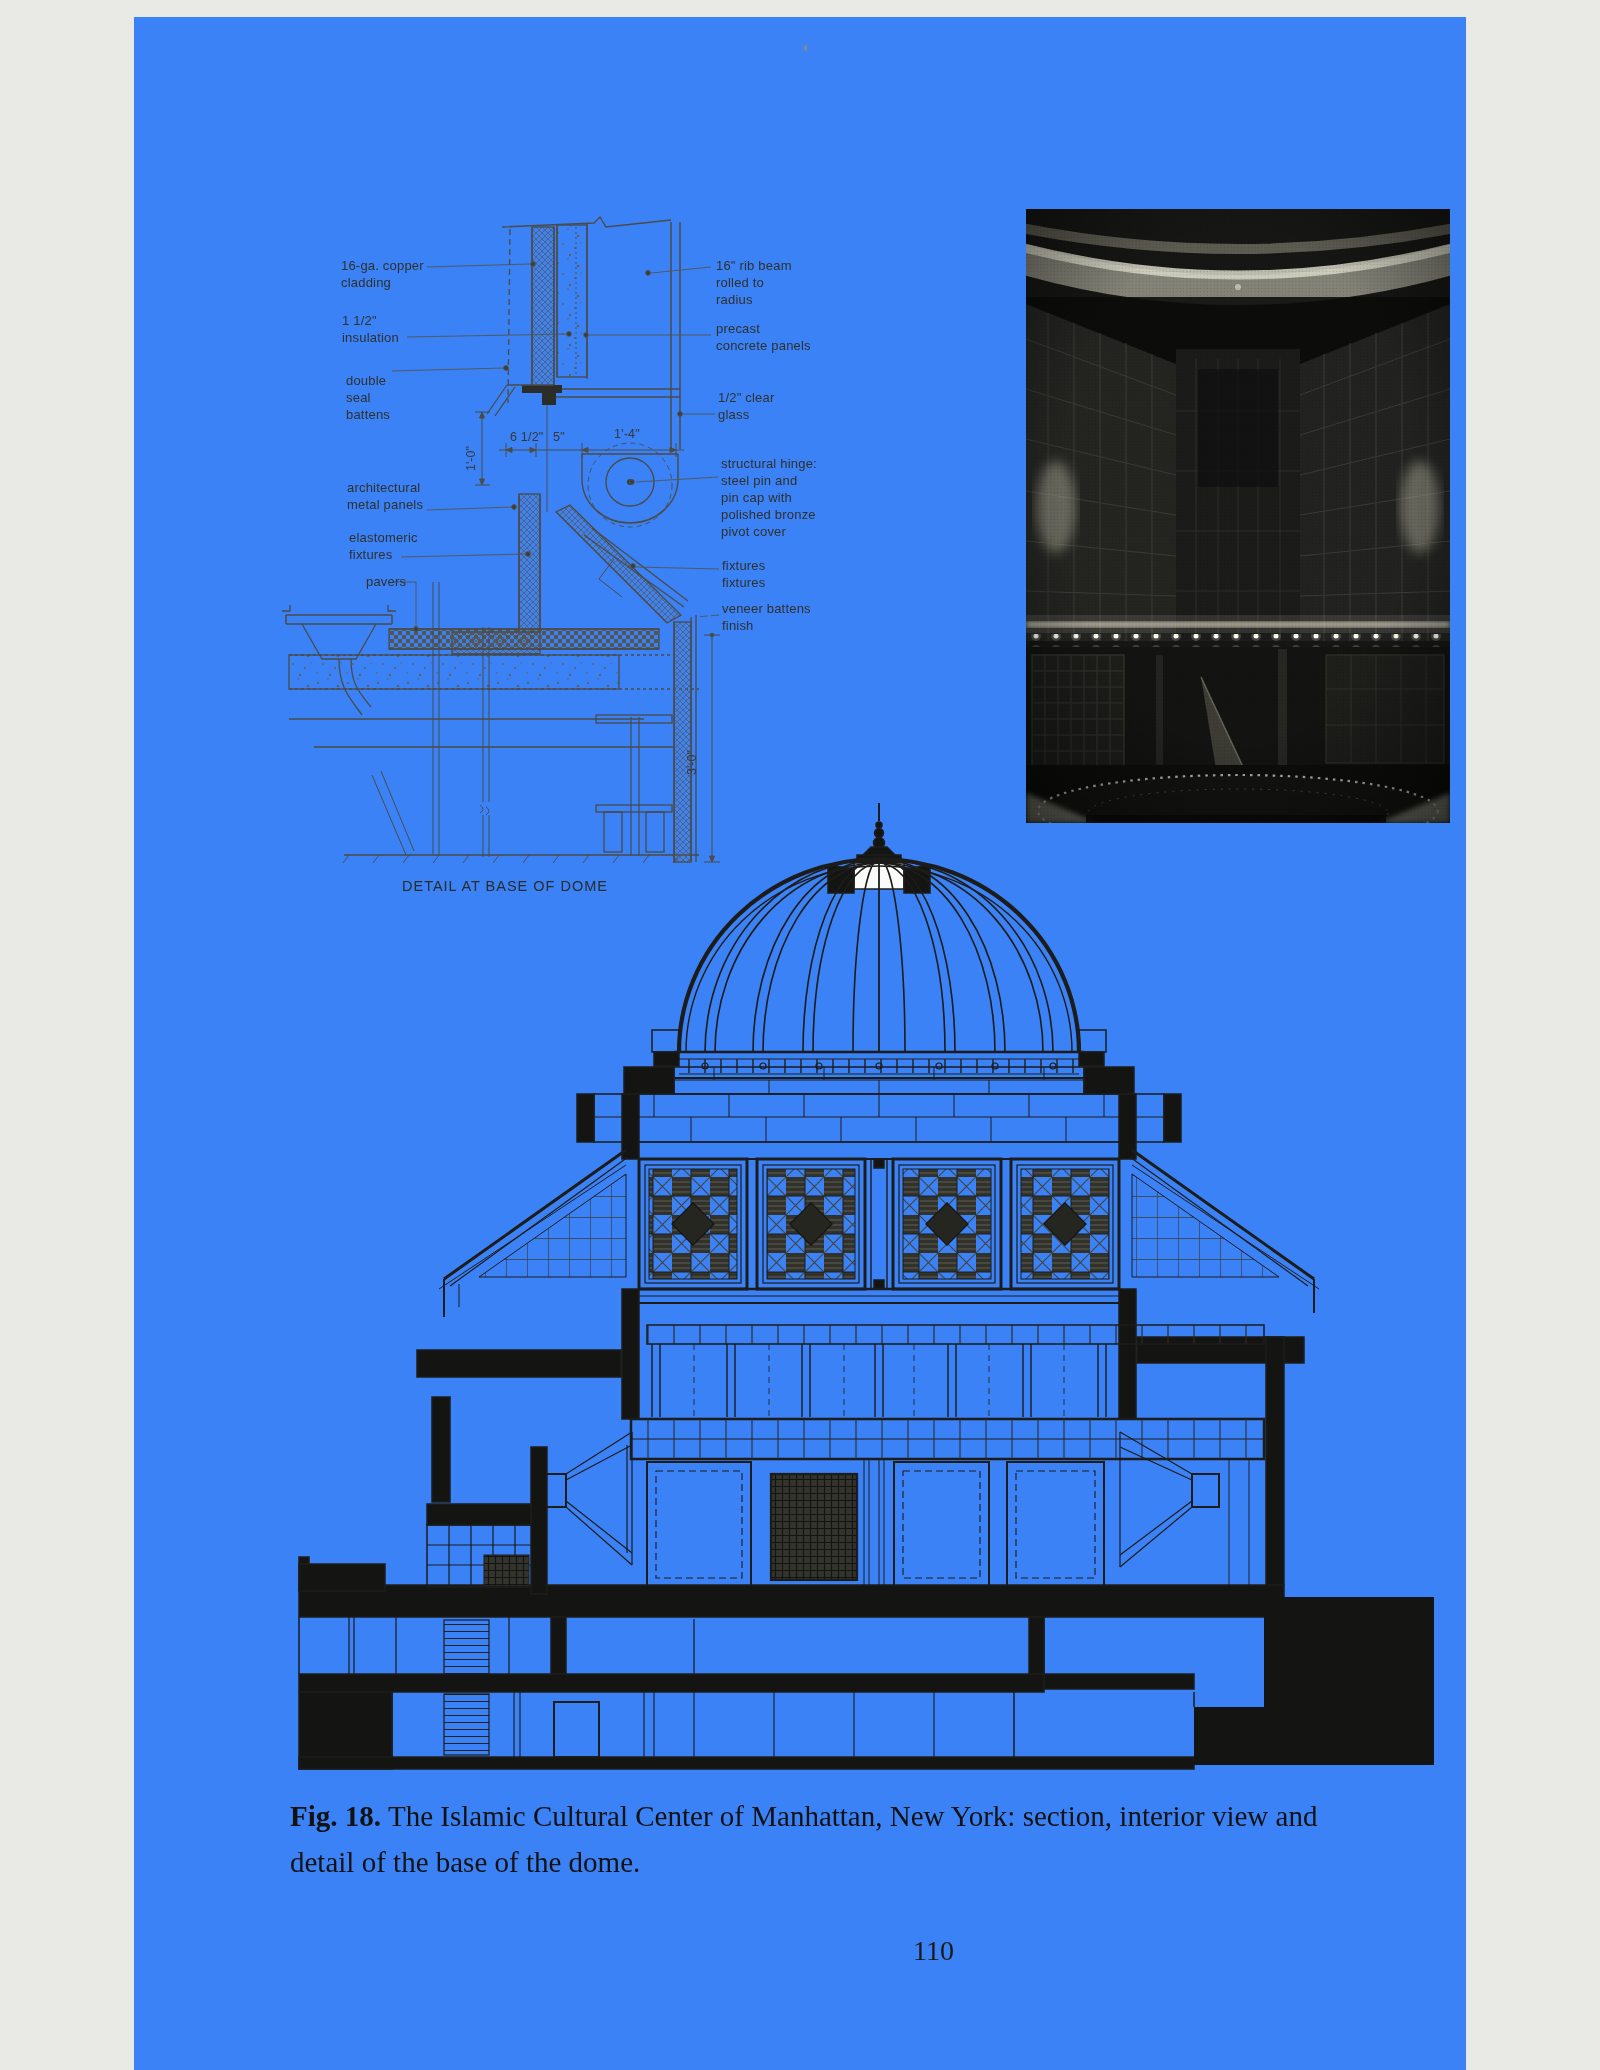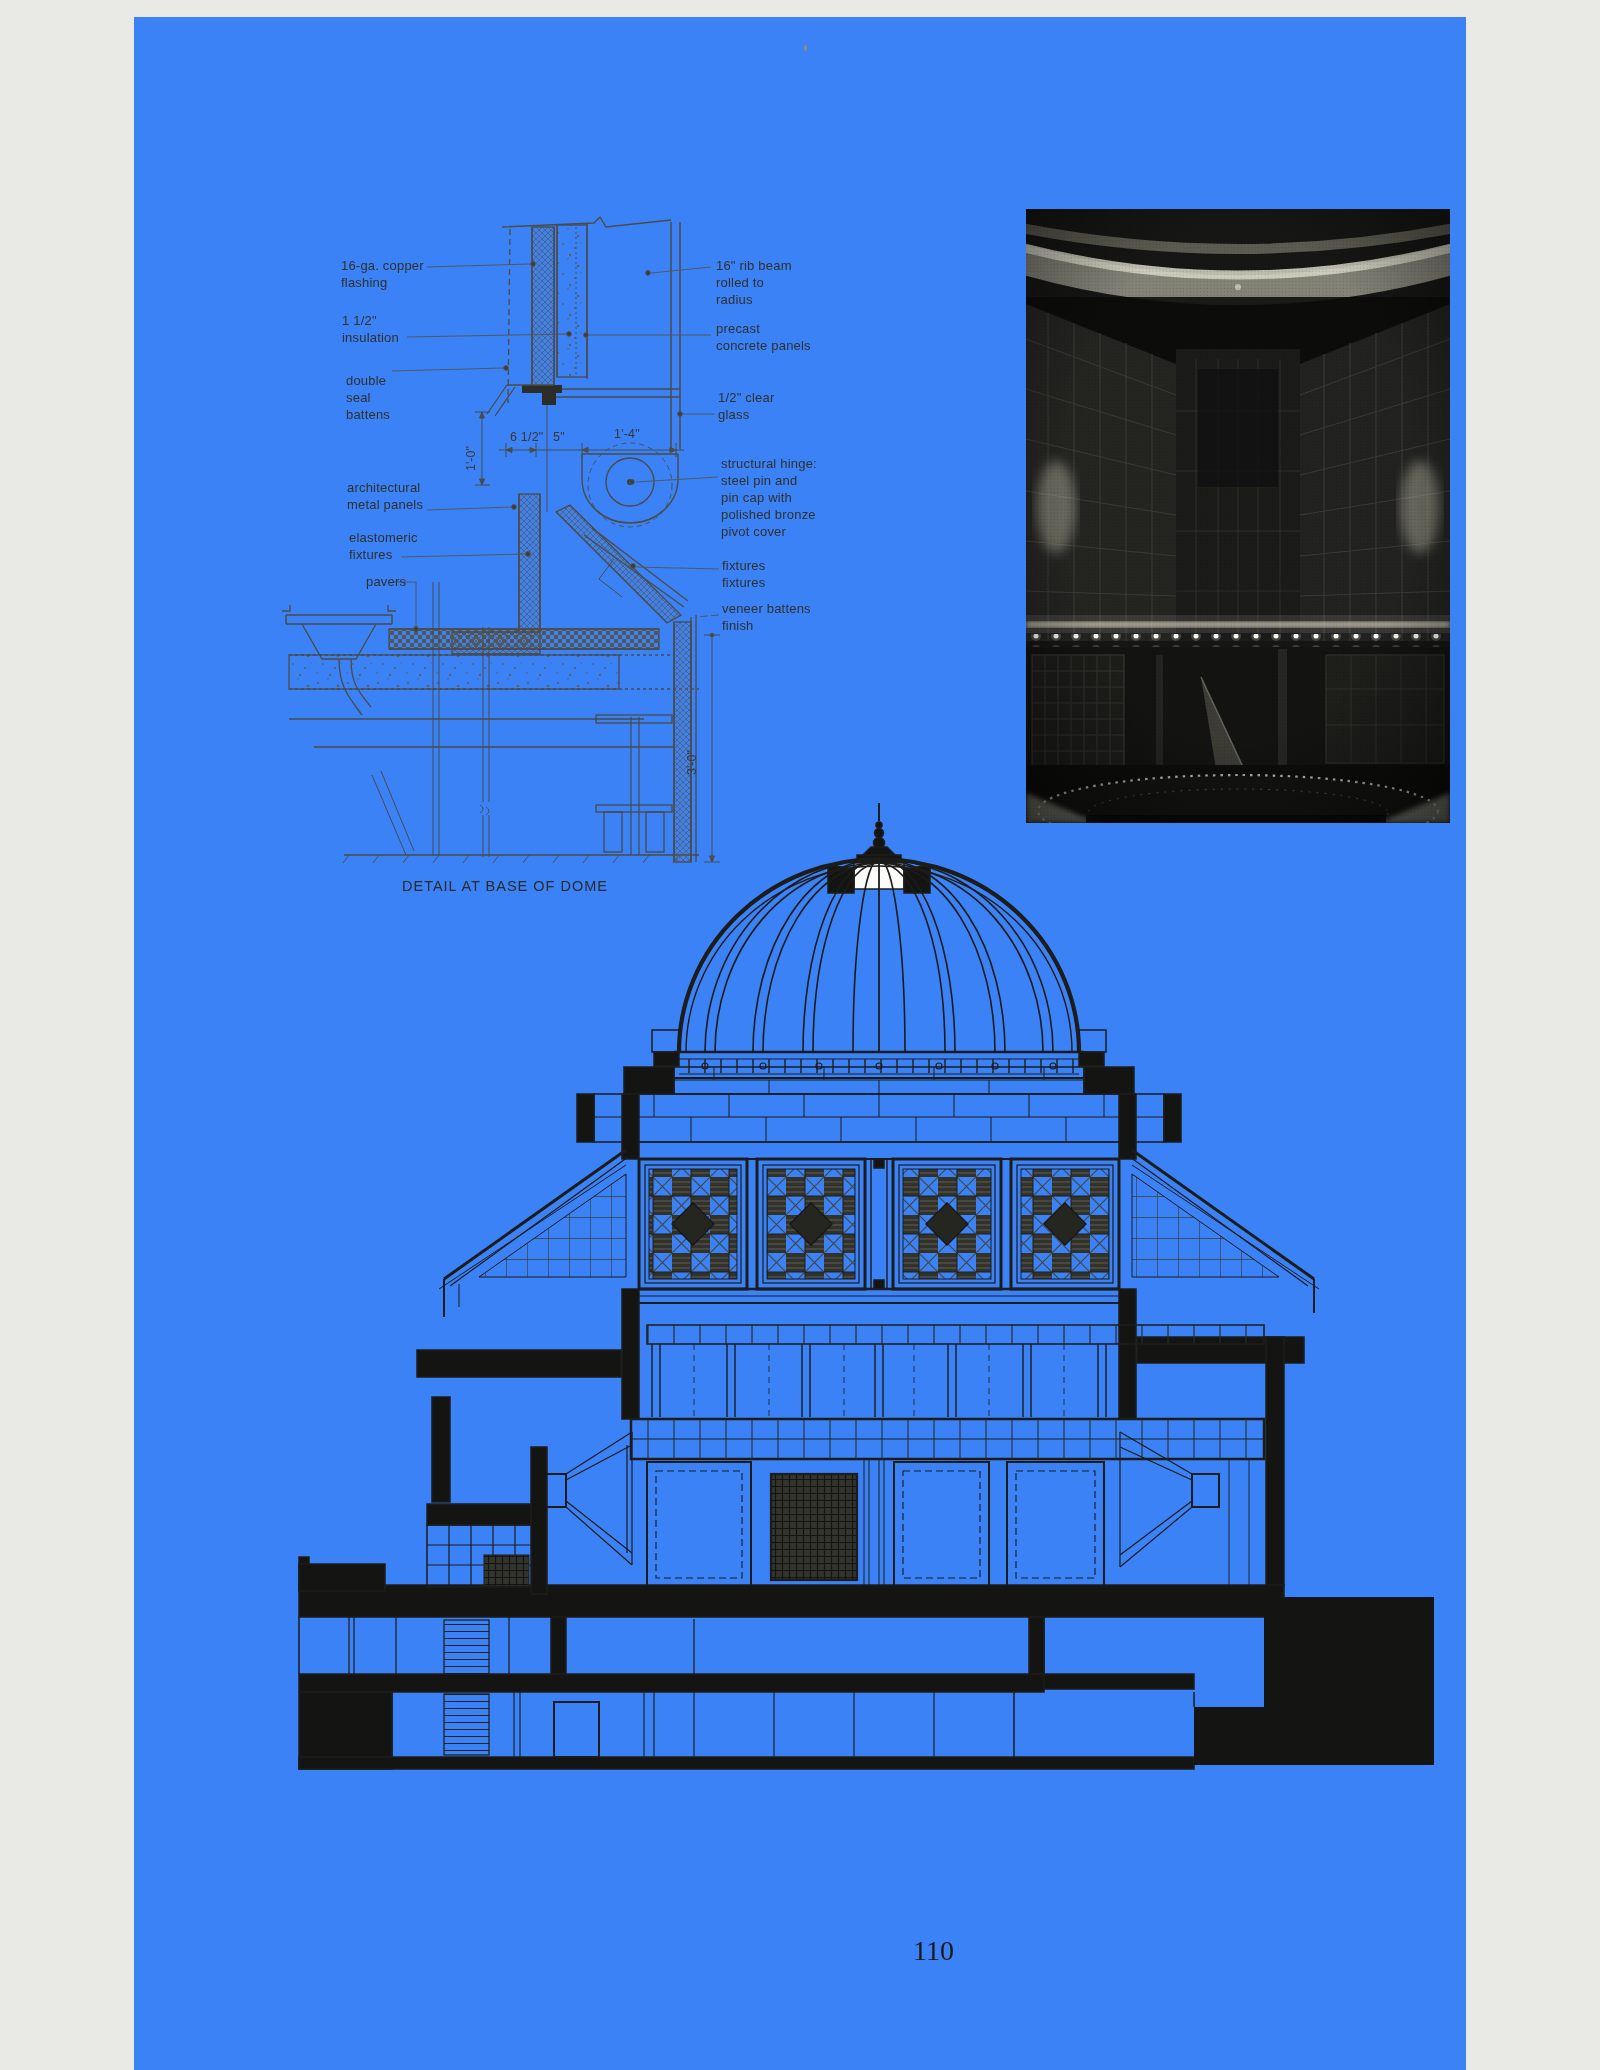--- a/index.html
+++ b/index.html
@@ -171,21 +171,21 @@
       <path d="M461,247 L428,247" fill="none"></path>
         <circle cx="426" cy="247" r="2.4"></circle>
       <path d="M464,310 L382,315" fill="none"></path>
         <circle cx="378" cy="315" r="2.4"></circle>
       <path d="M465,402 L382,400" fill="none"></path>
         <circle cx="379" cy="399" r="2.4"></circle>
       <path d="M465,448 L442,450" fill="none" stroke-dasharray="8,3"></path>
     </g>
   </svg>
 
-  <div class="lbl" style="left:207px;top:240px"><span>16-ga. copper</span><br><span>flashing</span></div>
+  <div class="lbl" style="left:207px;top:240px"><span>16-ga. copper</span><br><span>cladding</span></div>
   <div class="lbl" style="left:208px;top:295px"><span>1 1/2"</span><br><span>insulation</span></div>
   <div class="lbl" style="left:212px;top:355px"><span>double</span><br><span>seal</span><br><span>battens</span></div>
   <div class="lbl" style="left:213px;top:462px"><span>architectural</span><br><span>metal panels</span></div>
   <div class="lbl" style="left:215px;top:512px"><span>elastomeric</span><br><span>fixtures</span></div>
   <div class="lbl" style="left:232px;top:556px"><span>pavers</span></div>
 
   <div class="lbl" style="left:582px;top:240px"><span>16" rib beam</span><br><span>rolled to</span><br><span>radius</span></div>
   <div class="lbl" style="left:582px;top:303px"><span>precast</span><br><span>concrete panels</span></div>
   <div class="lbl" style="left:584px;top:372px"><span>1/2" clear</span><br><span>glass</span></div>
   <div class="lbl" style="left:587px;top:438px"><span>structural hinge:</span><br><span>steel pin and</span><br><span>pin cap with</span><br><span>polished bronze</span><br><span>pivot cover</span></div>
@@ -505,16 +505,20 @@
       <path d="M138,895 V960 M760,895 V960 M940,895 V910" stroke-width="1.5"></path>
       <path d="M260,895 V960 M266,895 V960 M390,895 V960 M400,895 V960 M440,895 V960 M520,895 V960 M600,895 V960 M680,895 V960" stroke-width="1.1"></path>
       <rect x="190" y="897" width="45" height="61" fill="url(#tread8)" stroke-width="1.2"></rect>
       <rect x="300" y="905" width="45" height="55" stroke-width="2"></rect>
       <rect x="45" y="960" width="895" height="12" fill="#141412"></rect>
 
       <path d="M940,910 L1010,910 L1010,800 L1180,800 L1180,968 L940,968 Z" fill="#141412" stroke="none"></path>
     </g>
   </svg>
 
+  <div class="caption">
+    <span class="b">Fig. 18.</span><span>The Islamic Cultural Center of Manhattan, New York: section, interior view and</span><br>
+    <span>detail of the base of the dome.</span>
+  </div>
 
   <div class="pageno"><span>110</span></div>
 
 </div>
 
 </body></html>

